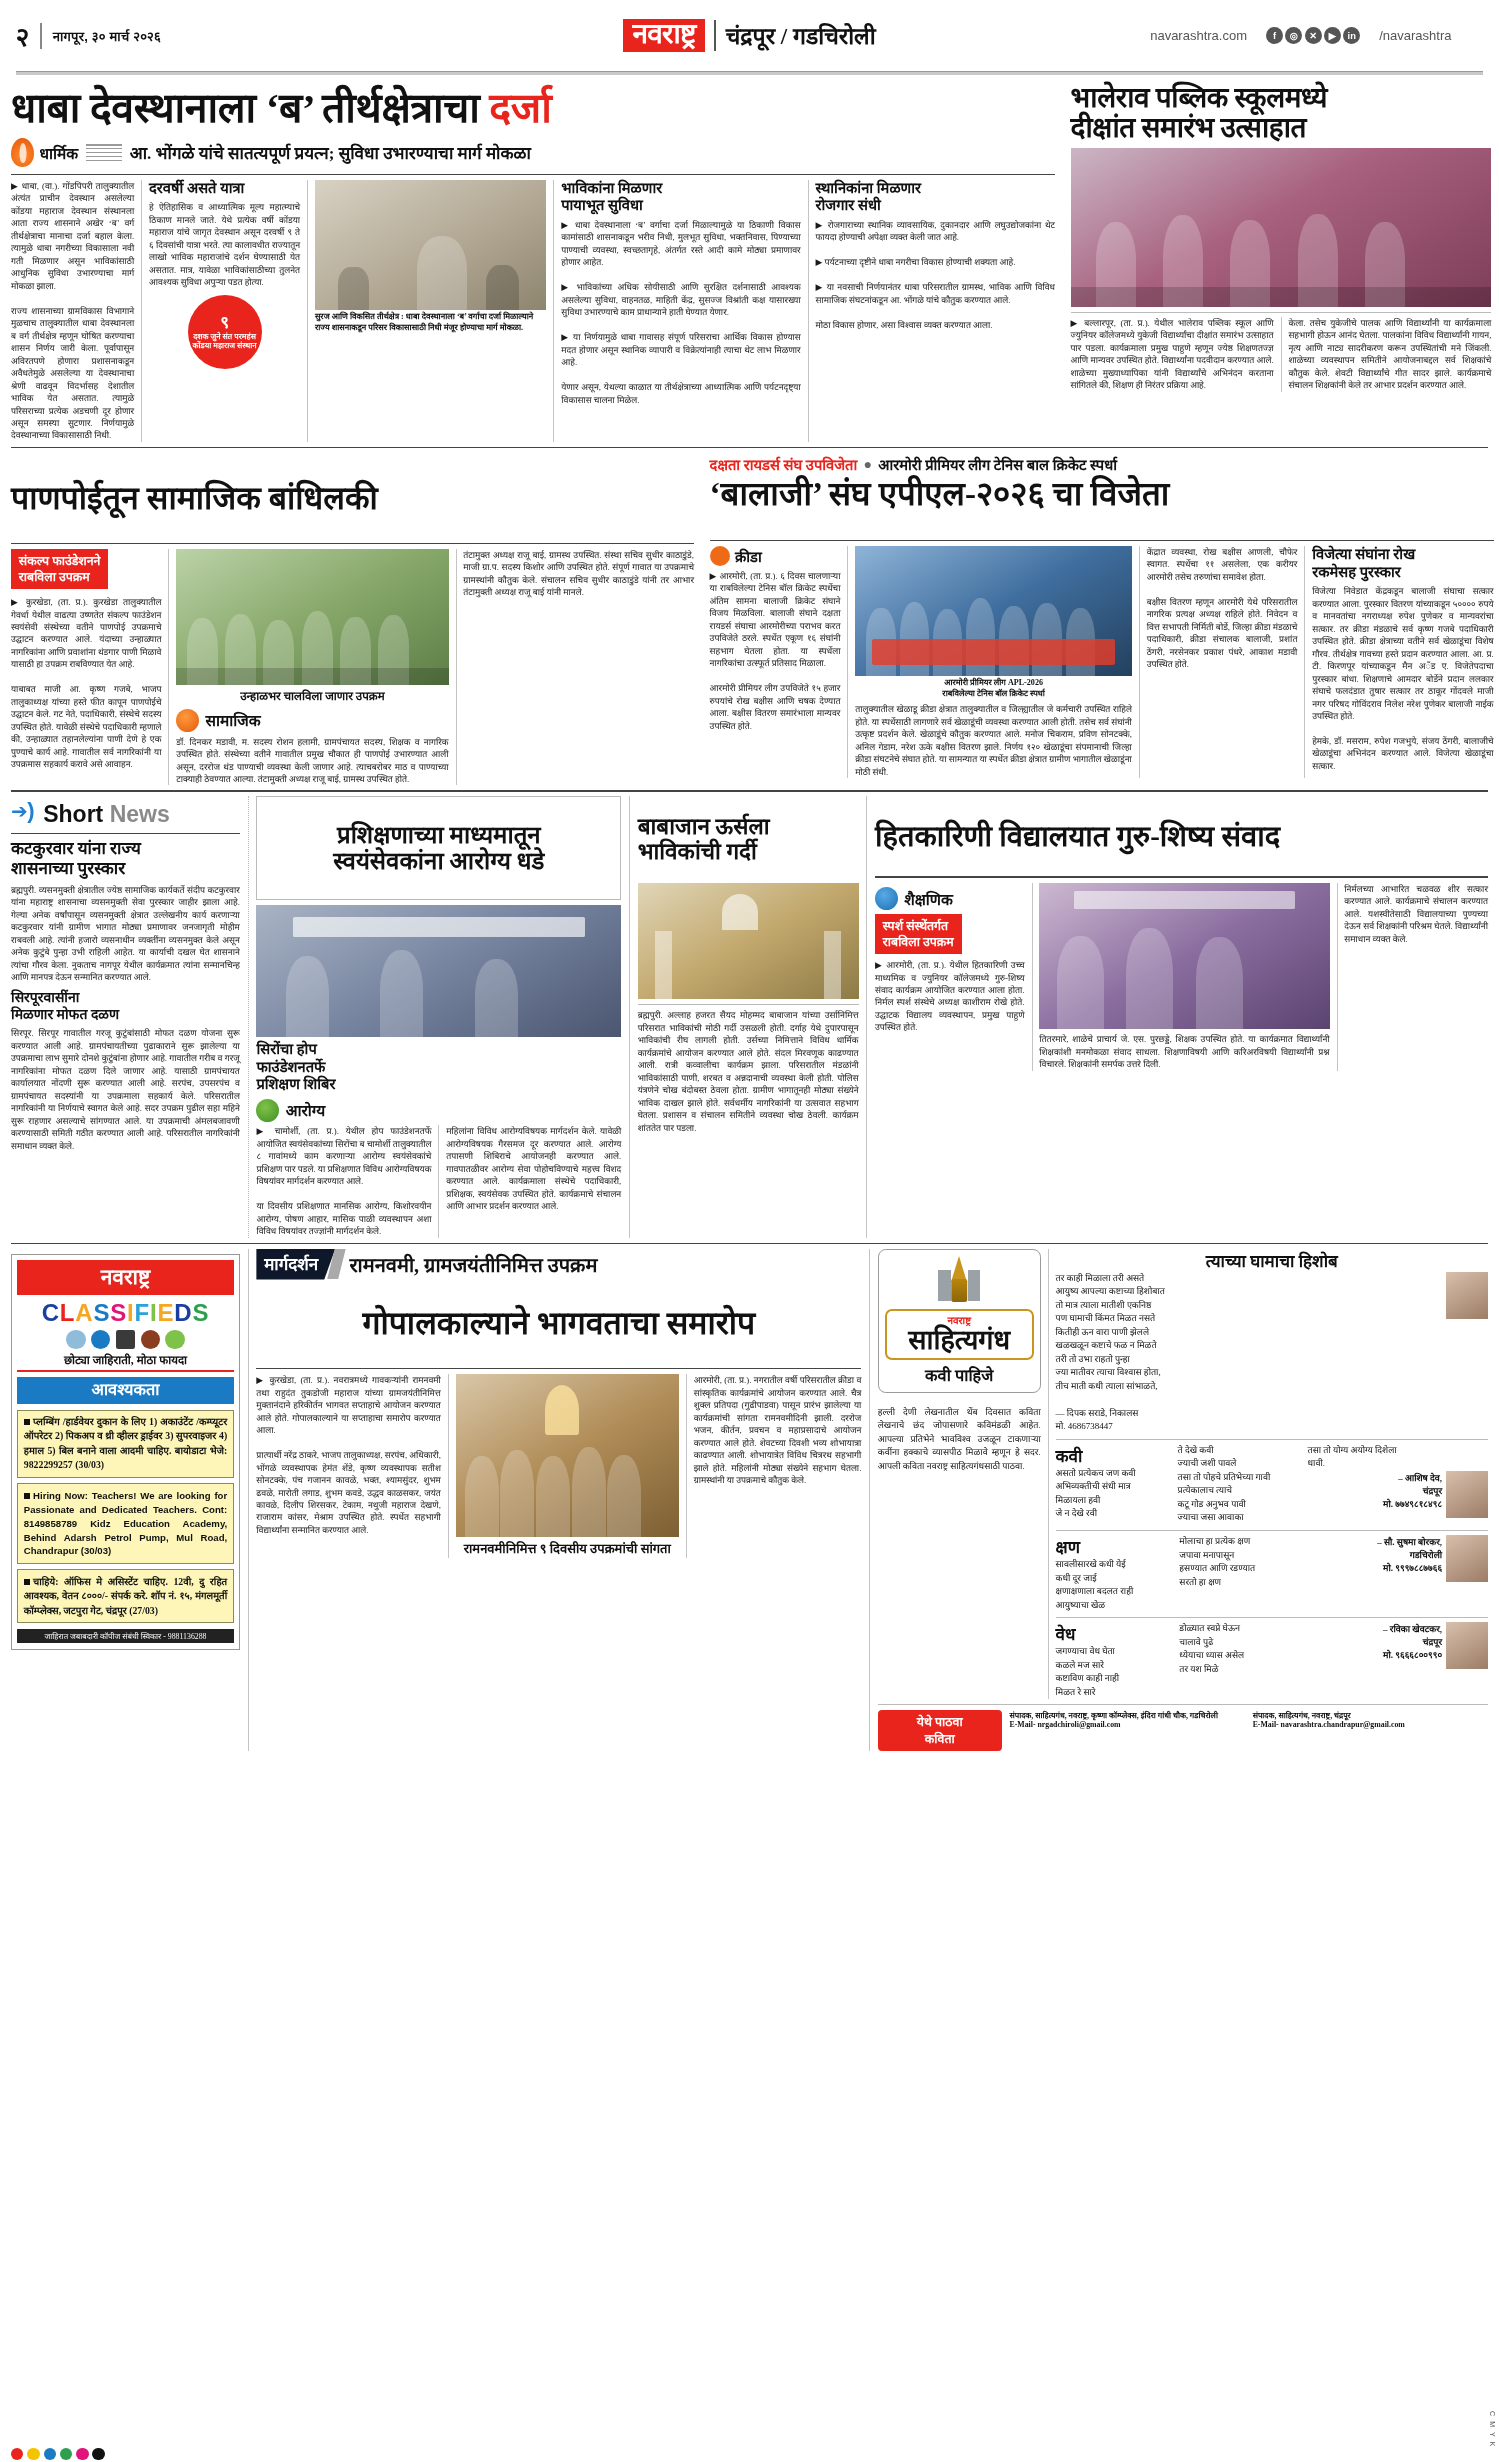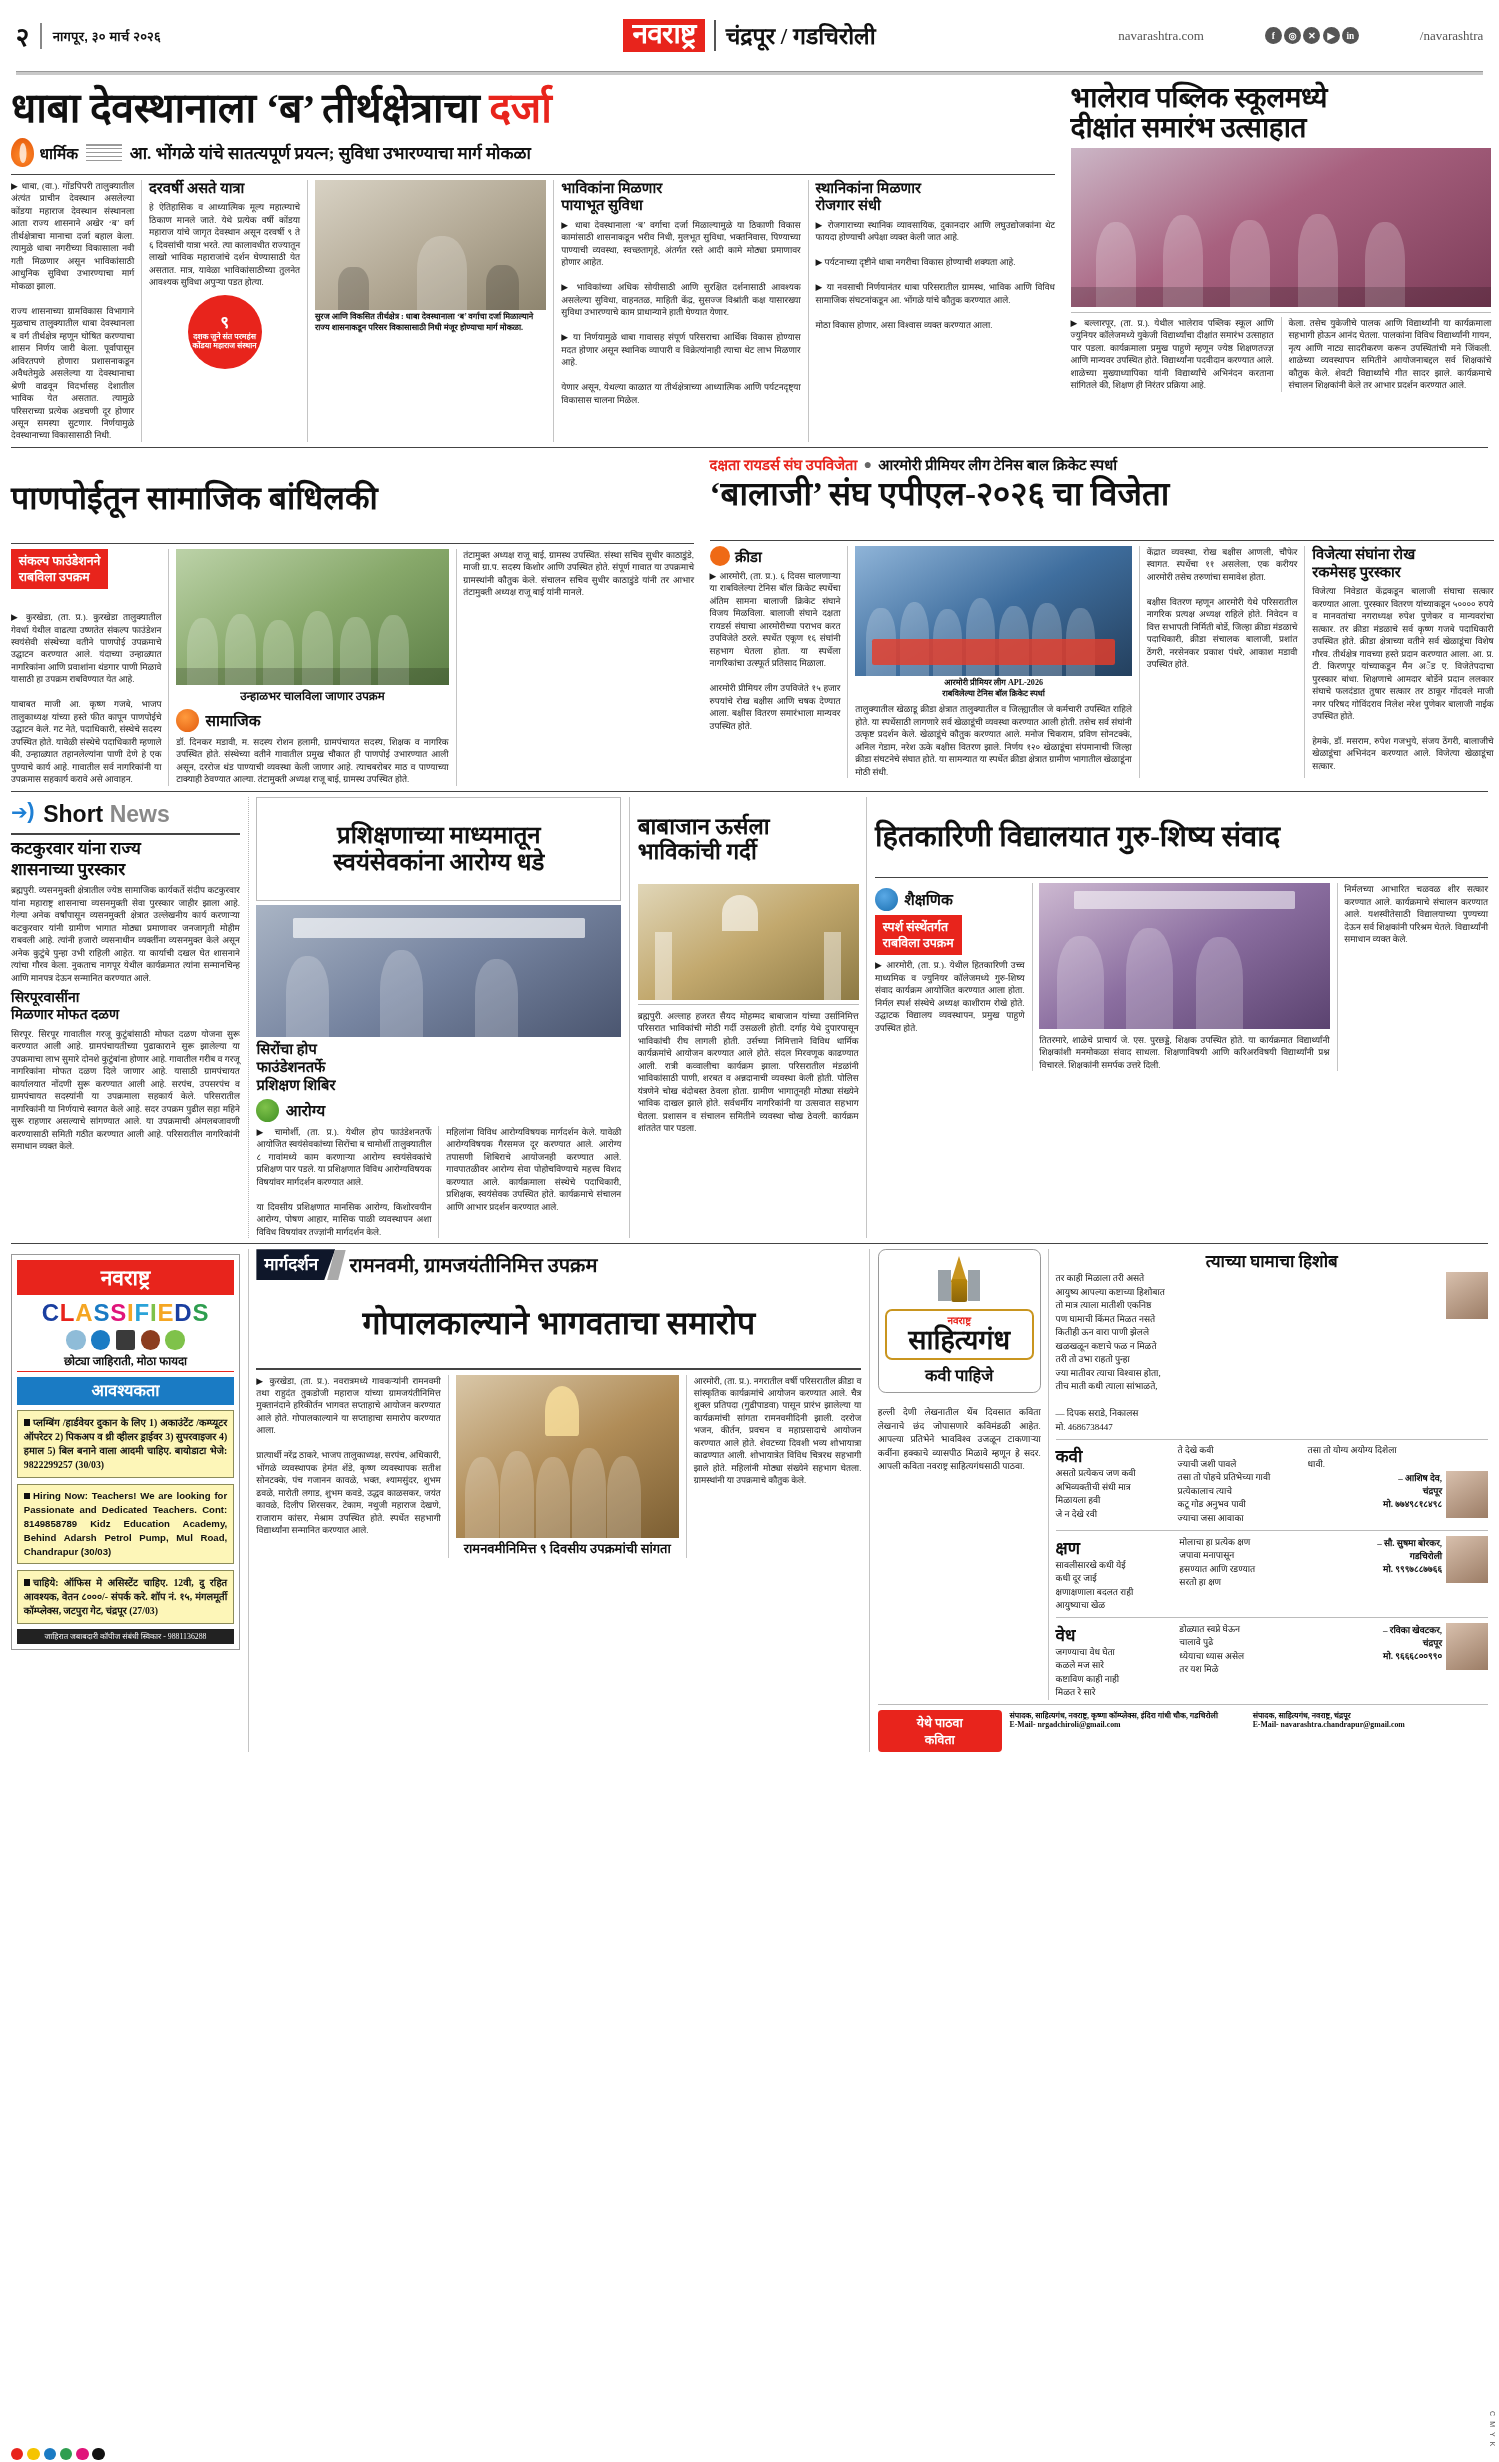--- a/index.html
+++ b/index.html
@@ -21,21 +21,21 @@
   .mh-divider { width:1.6px; height:26px; background:#888; }
   .mh-date { font-size:13px; font-weight:600; letter-spacing:0.2px; }
   .mh-center { flex:1; display:flex; align-items:center; justify-content:center; gap:9.3px; }
   .mh-logo {
     background:#e8241c; color:#fff; font-weight:800; font-size:28px;
     padding:1.6px 9.3px 3.9px; letter-spacing:-0.8px; line-height:1;
     font-family:"Liberation Serif", serif;
   }
   .mh-bar { width:2.3px; height:31px; background:#555; }
   .mh-edition { font-size:23px; font-weight:700; font-family:"Liberation Serif", serif; }
-  .mh-right { width:365px; display:flex; align-items:center; justify-content:space-between; gap:5px;font-family:Liberation Serif, serif; }
+  .mh-right { width:365px; display:flex; align-items:center; justify-content:center; gap:19px; }
   .mh-url { font-size:13px; color:#555; }
   .soc { display:flex; gap:2.3px; }
   .soc i {
     width:17px;height:17px;border-radius:50%;background:#555;color:#fff;
     display:inline-flex;align-items:center;justify-content:center;
     font-size:9.3px;font-style:normal;font-weight:700;
   }
   .mh-handle { font-size:13px; color:#555; }
 
   .rule-thick { height:3.9px; background:#c9c9c9; margin:0 4.7px 4.7px; border-top:0.8px solid #999; }
@@ -358,21 +358,21 @@
 
   <div class="sec2">
 
     <div class="s2-left">
       <h2 class="head2">पाणपोईतून सामाजिक बांधिलकी</h2>
       <div class="rule-dark"></div>
       <div style="display:flex;gap:7px">
         <div style="width:152px">
           <div class="tagbox" style="white-space:pre-line;line-height:1.3">संकल्प फाउंडेशनने
 राबविला उपक्रम</div>
-          <div class="body-txt" style="white-space:pre-line;margin-top:22px">▶ कुरखेडा, (ता. प्र.). कुरखेडा तालुक्यातील गेवर्धा येथील वाढत्या उष्णतेत संकल्प फाउंडेशन स्वयंसेवी संस्थेच्या वतीने पाणपोई उपक्रमाचे उद्घाटन करण्यात आले. यंदाच्या उन्हाळ्यात नागरिकांना आणि प्रवाशांना थंडगार पाणी मिळावे यासाठी हा उपक्रम राबविण्यात येत आहे.
+          <div class="body-txt" style="white-space:pre-line;margin-top:7px">▶ कुरखेडा, (ता. प्र.). कुरखेडा तालुक्यातील गेवर्धा येथील वाढत्या उष्णतेत संकल्प फाउंडेशन स्वयंसेवी संस्थेच्या वतीने पाणपोई उपक्रमाचे उद्घाटन करण्यात आले. यंदाच्या उन्हाळ्यात नागरिकांना आणि प्रवाशांना थंडगार पाणी मिळावे यासाठी हा उपक्रम राबविण्यात येत आहे.
 
 याबाबत माजी आ. कृष्ण गजबे, भाजप तालुकाध्यक्ष यांच्या हस्ते फीत कापून पाणपोईचे उद्घाटन केले. गट नेते, पदाधिकारी, संस्थेचे सदस्य उपस्थित होते. यावेळी संस्थेचे पदाधिकारी म्हणाले की, उन्हाळ्यात तहानलेल्यांना पाणी देणे हे एक पुण्याचे कार्य आहे. गावातील सर्व नागरिकांनी या उपक्रमास सहकार्य करावे असे आवाहन.</div>
         </div>
         <div class="vdiv"></div>
         <div style="width:275px">
           <div class="photo field" style="height:136px">
             <div class="fig" style="left:4%;width:31px;height:67px"></div>
             <div class="fig" style="left:18%;width:31px;height:71px"></div>
             <div class="fig" style="left:32%;width:31px;height:65px"></div>
             <div class="fig" style="left:46%;width:31px;height:74px"></div>

